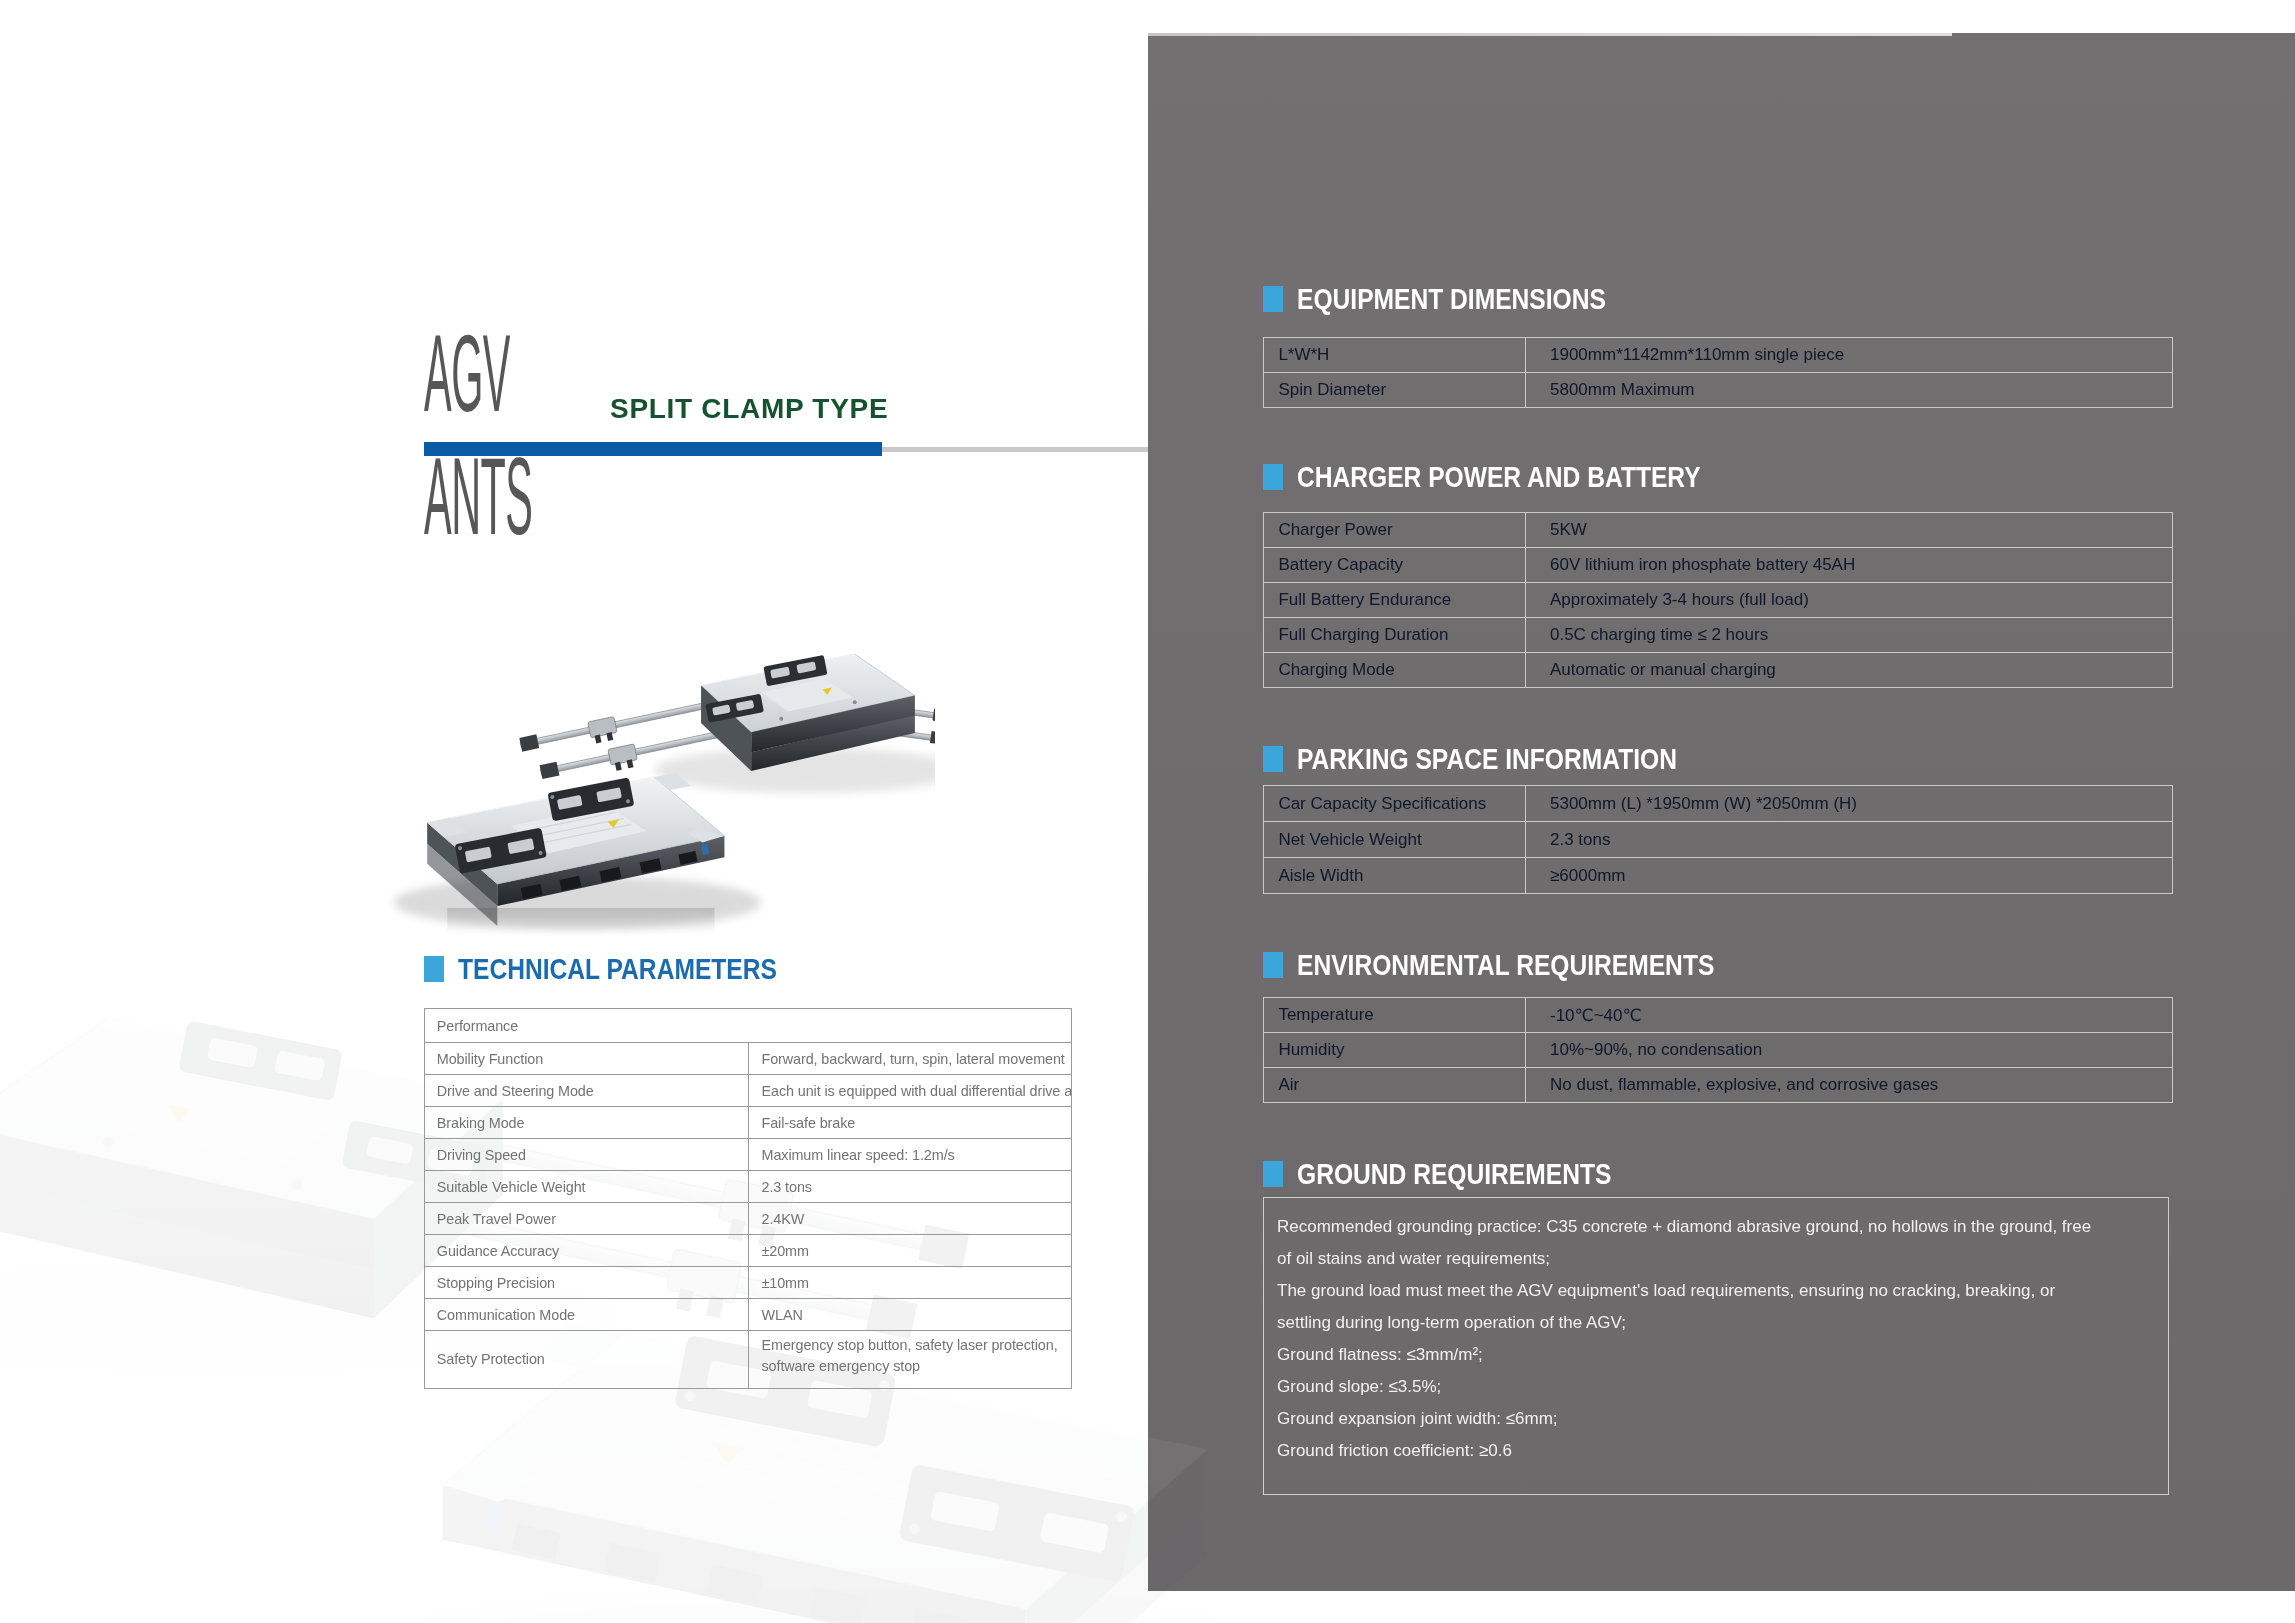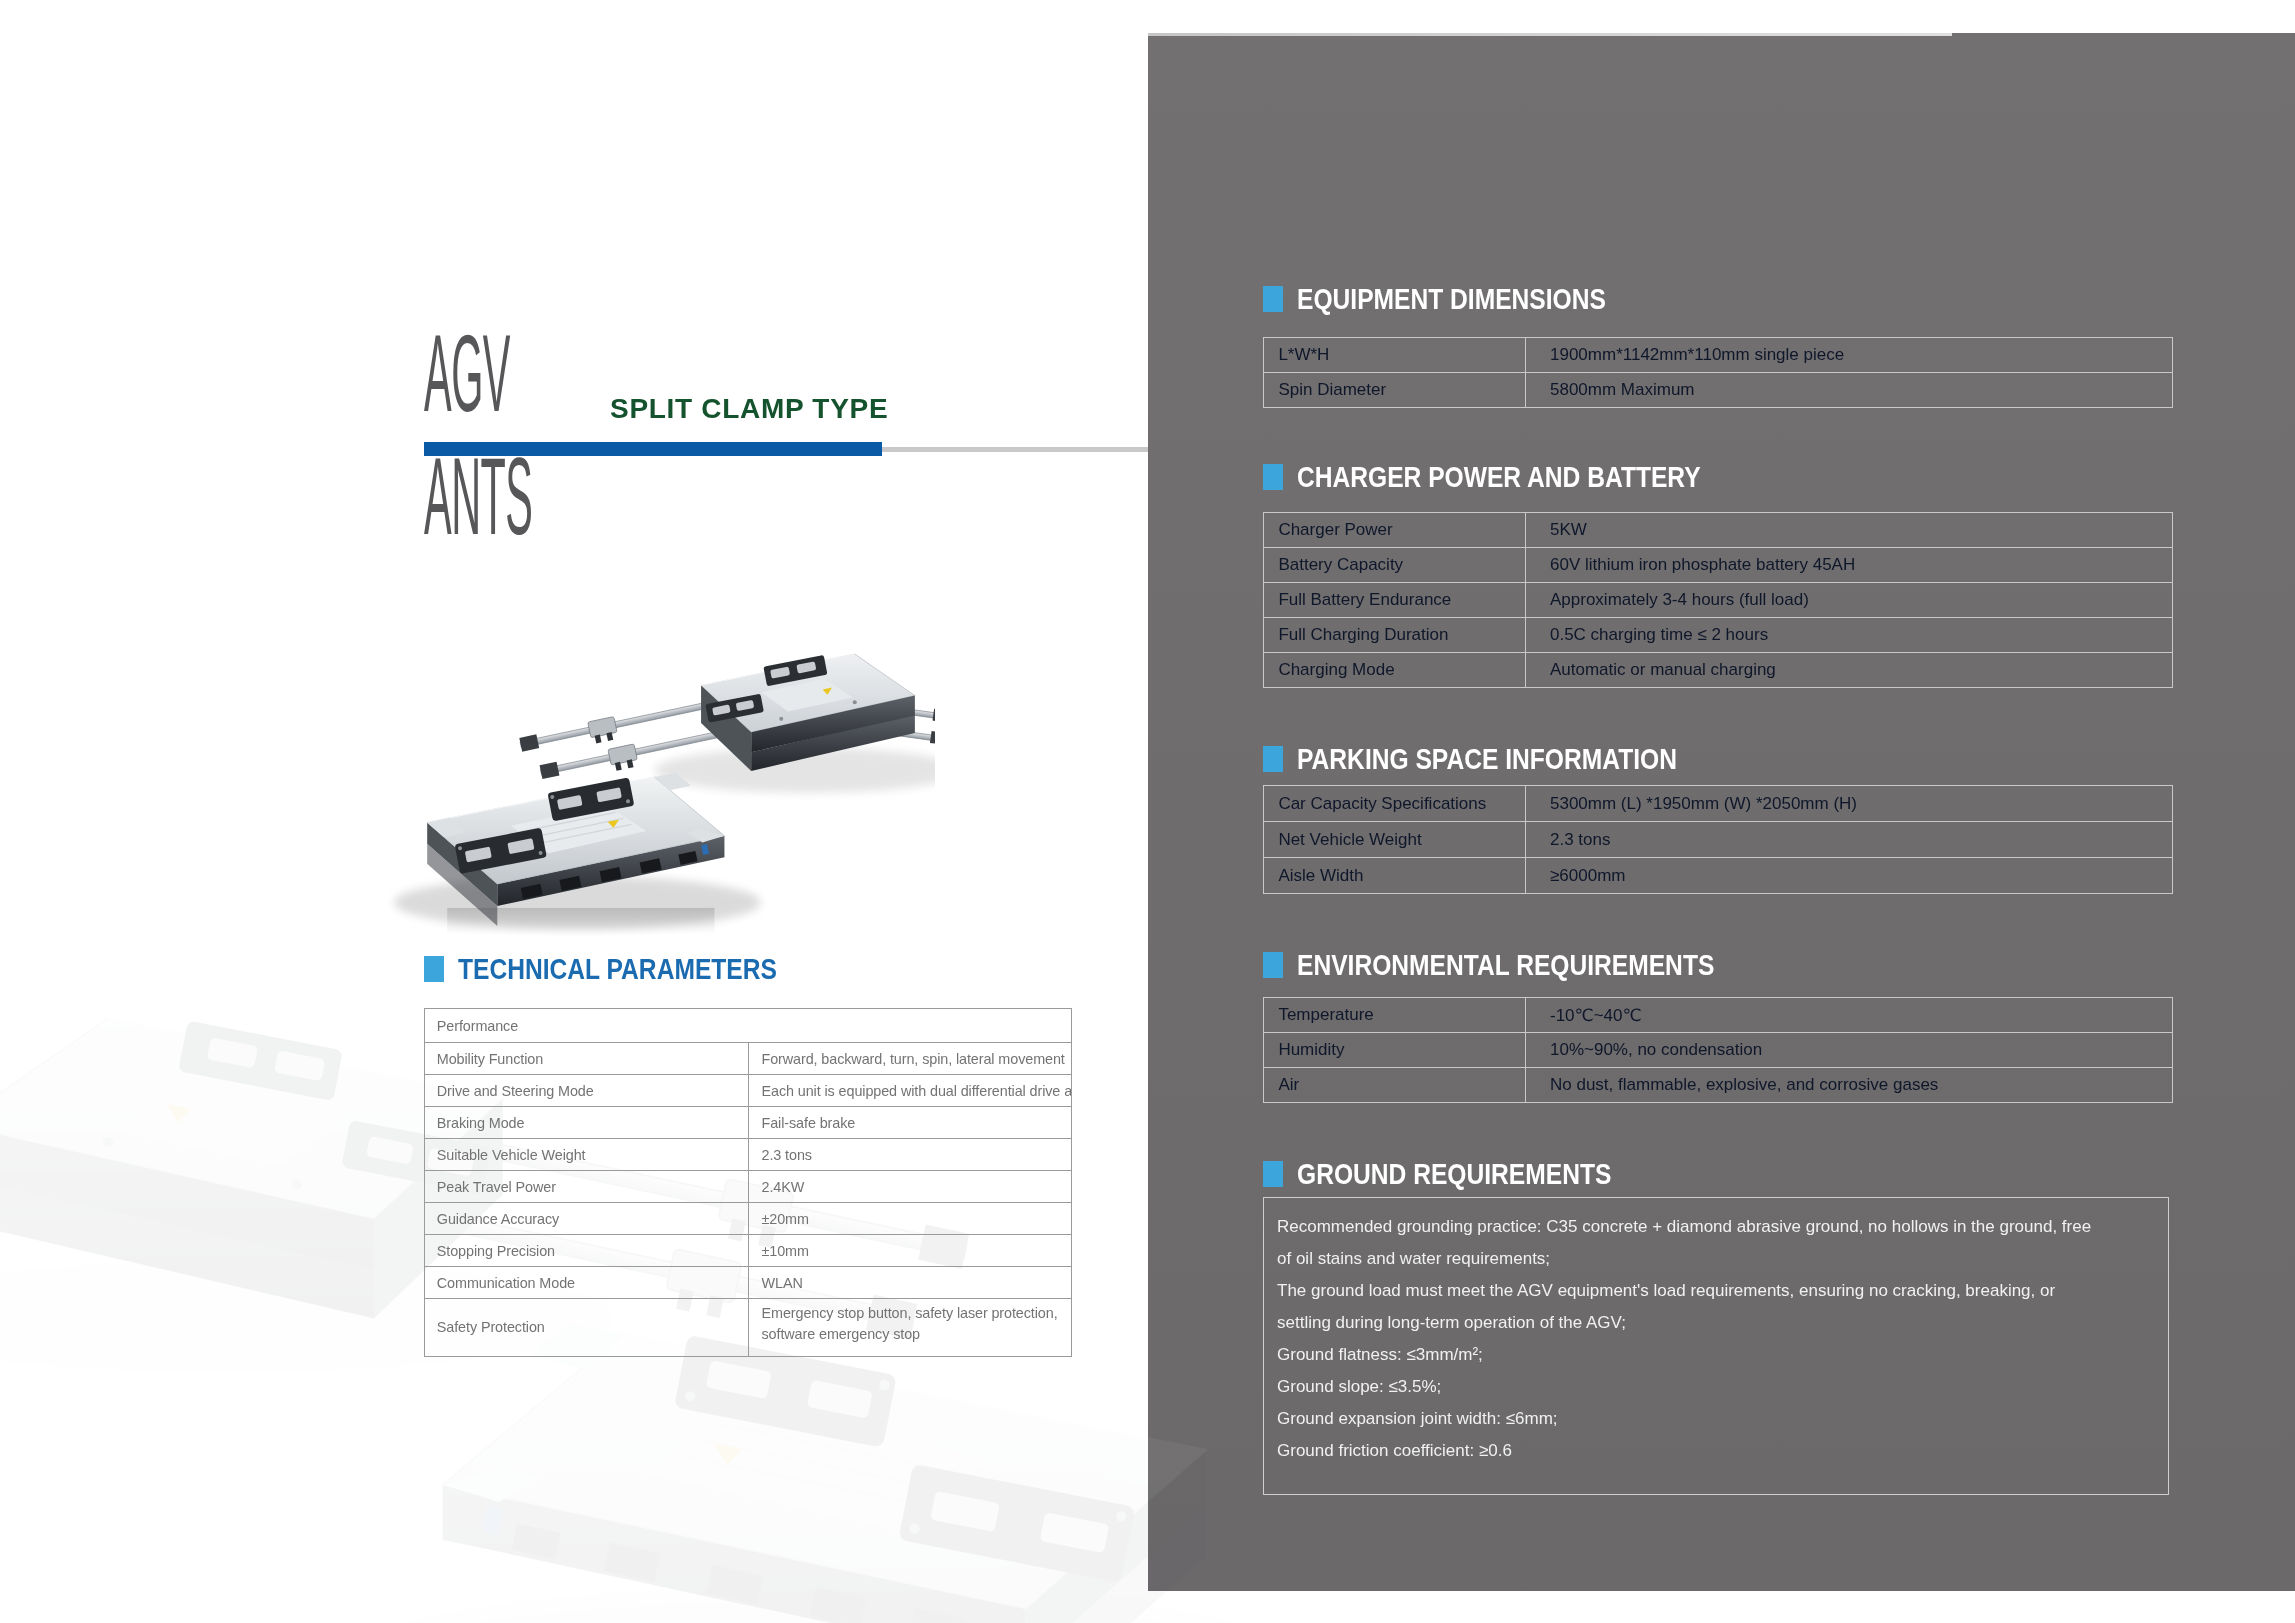--- a/index.html
+++ b/index.html
@@ -236,20 +236,24 @@
         <td class="lbl">Mobility Function</td>
         <td class="val">Forward, backward, turn, spin, lateral movement</td>
       </tr>
       <tr>
         <td class="lbl">Drive and Steering Mode</td>
         <td class="val">Each unit is equipped with dual differential drive and steering</td>
       </tr>
       <tr>
         <td class="lbl">Braking Mode</td>
         <td class="val">Fail-safe brake</td>
+      </tr>
+      <tr>
+        <td class="lbl">Driving Speed</td>
+        <td class="val">Maximum linear speed: 1.2m/s</td>
       </tr>
       <tr>
         <td class="lbl">Suitable Vehicle Weight</td>
         <td class="val">2.3 tons</td>
       </tr>
       <tr>
         <td class="lbl">Peak Travel Power</td>
         <td class="val">2.4KW</td>
       </tr>
       <tr>

